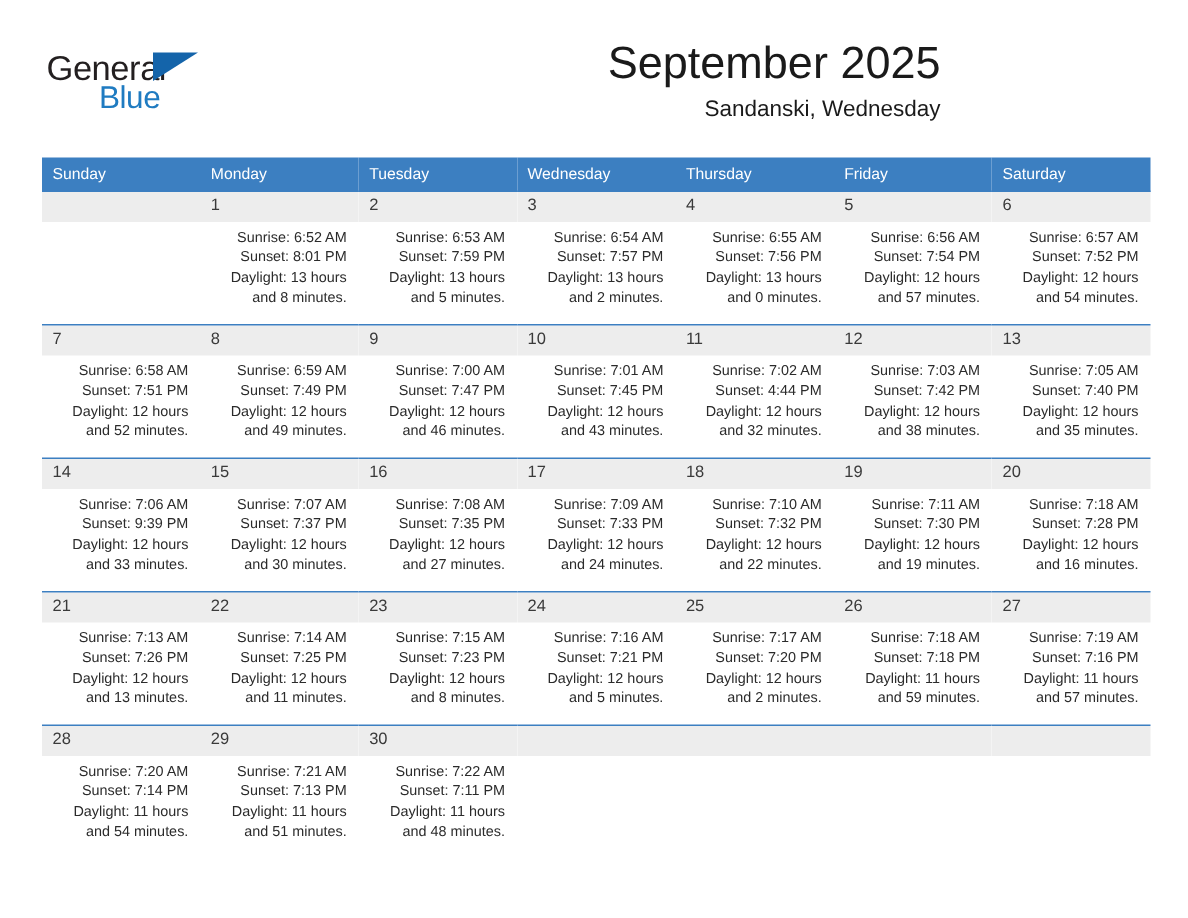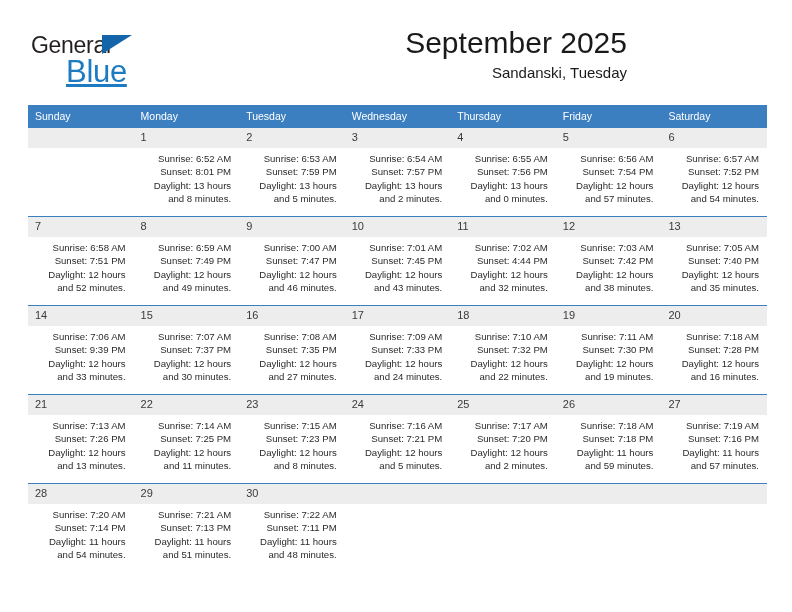--- a/index.html
+++ b/index.html
@@ -51,24 +51,23 @@
     top: 3px;
     width: 0;
     height: 0;
     border-left: 30px solid #1464aa;
     border-bottom: 19px solid transparent;
   }
   .brand-blue {
     position: absolute;
     left: 35px;
     top: 22px;
-    font-size: 31px;
+    font-size: 21px;
     letter-spacing: -0.3px;
     color: #1f7bc1;
-    text-decoration: underline;
   }
 
   .titles {
     position: absolute;
     right: 0;
     top: 0;
     text-align: right;
   }
   .cal-title {
     font-size: 30px;
@@ -151,21 +150,21 @@
   <div class="top">
 
     <div class="brand">
       <span class="brand-general">General</span>
       <span class="brand-tri"></span>
       <span class="brand-blue">Blue</span>
     </div>
 
     <div class="titles">
       <div class="cal-title">September 2025</div>
-      <div class="cal-sub">Sandanski, Tuesday</div>
+      <div class="cal-sub">Sandanski, Wednesday</div>
     </div>
 
   </div>
 
   <table class="calendar">
     <colgroup>
       <col>
         <col>
         <col>
         <col>

